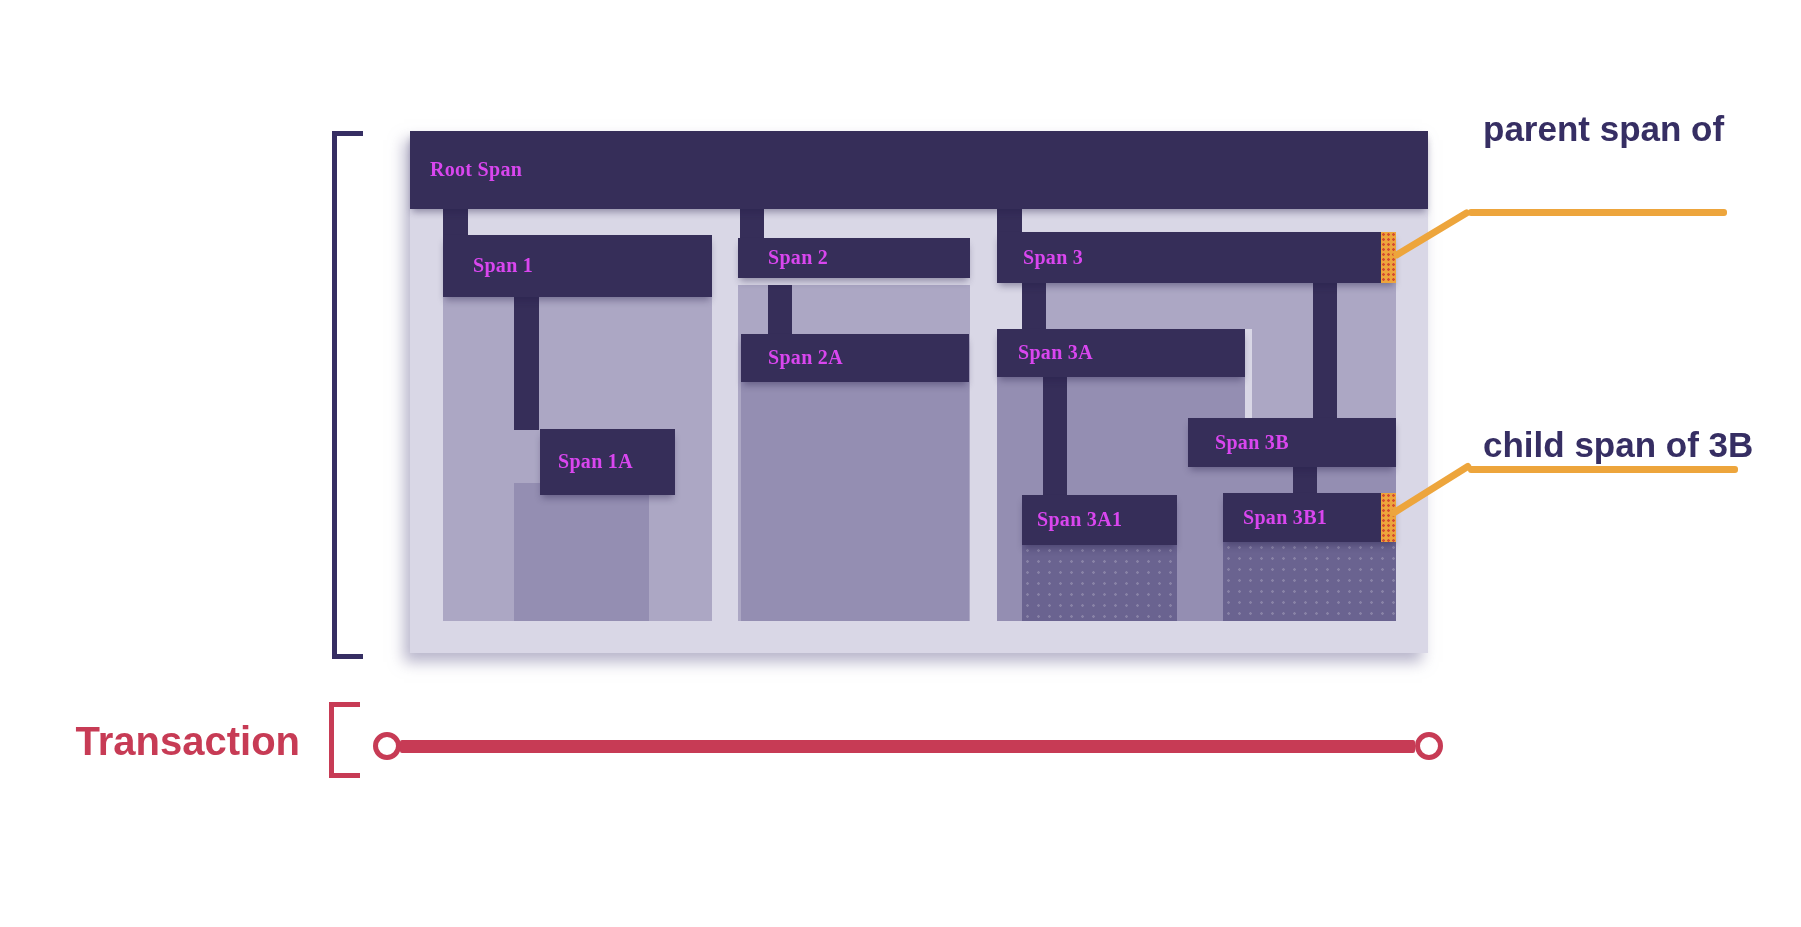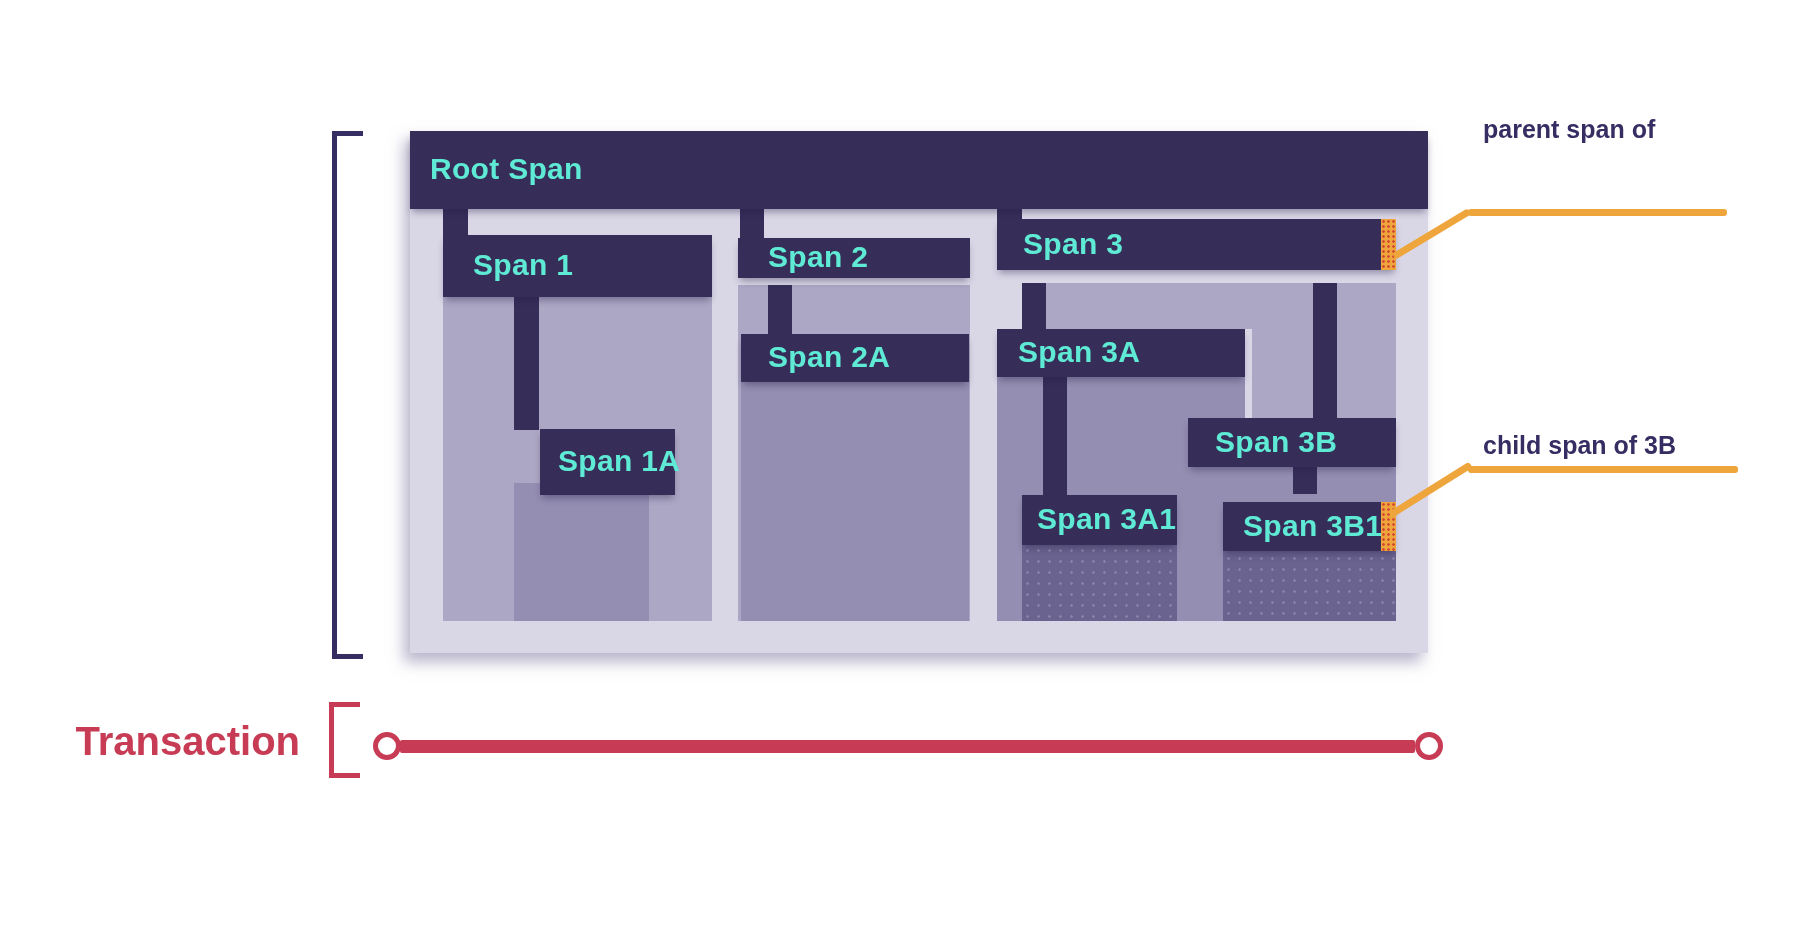--- a/index.html
+++ b/index.html
@@ -20,22 +20,23 @@
     background-color:var(--d3);
     background-image:radial-gradient(rgba(255,255,255,.20) 1.2px,transparent 1.5px);
     background-size:11px 11px;
   }
   .conn{position:absolute;background:var(--dark);}
   .bar{
     position:absolute;background:var(--dark);display:flex;align-items:center;
     box-shadow:0 5px 7px -2px rgba(35,28,70,.40);
   }
   .bar-label{
-    color:#5eead4;font-size:30px;letter-spacing:.3px;white-space:nowrap;line-height:1;
+    color:#d946ef;font-size:20px;letter-spacing:.3px;white-space:nowrap;line-height:1;
     transform:translateY(-1px);
+    font-family:Liberation Serif, serif;
   }
   .tick{
     position:absolute;top:0;right:0;bottom:0;width:15px;
     background-color:var(--orange);
     background-image:radial-gradient(var(--orange-dot) 1.2px,transparent 1.5px);
     background-size:5px 5px;
   }
   
   .bracket-part{position:absolute;}
   .navy{background:var(--navy);}
@@ -47,21 +48,21 @@
   .side-label.spans{color:var(--navy);}
   .side-label.transaction{color:var(--crimson);}
   
   .t-line{position:absolute;background:var(--crimson);border-radius:2px;}
   .t-circle{
     position:absolute;width:28px;height:28px;border-radius:50%;
     border:5px solid var(--crimson);background:#fff;box-sizing:border-box;
   }
   
   .annotation{
-    position:absolute;color:var(--navy);font-size:25px;line-height:44px;white-space:nowrap;
+    position:absolute;color:var(--navy);font-size:35px;line-height:44px;white-space:nowrap;
   }
   .o-line{position:absolute;height:7px;background:var(--orange);border-radius:3px;}
   .o-diag{transform-origin:0 50%;}
 </style>
 </head>
 <body>
 
 <div class="stage" style="--dark: #362E59; --panel-bg: #D9D7E6; --d1: #ACA7C4; --d2: #948EB2; --d3: #6A6390; --orange: #EDA53C; --orange-dot: #D44B31; --crimson: #C73B55; --navy: #362E63;">
 
   <div>
@@ -99,40 +100,40 @@
   <div id="bars-layer">
       <div class="bar" style="left: 410px; top: 131px; width: 1018px; height: 78px;">
         <span class="bar-label" style="padding-left: 20px;">Root Span</span>
       </div>
       <div class="bar" style="left: 443px; top: 235px; width: 269px; height: 62px;">
         <span class="bar-label" style="padding-left: 30px;">Span 1</span>
       </div>
       <div class="bar" style="left: 738px; top: 238px; width: 232px; height: 40px;">
         <span class="bar-label" style="padding-left: 30px;">Span 2</span>
       </div>
-      <div class="bar" style="left: 997px; top: 219px; width: 399px; height: 51px;">
+      <div class="bar" style="left: 997px; top: 232px; width: 399px; height: 51px;">
         <span class="bar-label" style="padding-left: 26px;">Span 3</span>
         <div class="tick"></div>
       </div>
       <div class="bar" style="left: 741px; top: 334px; width: 228px; height: 48px;">
         <span class="bar-label" style="padding-left: 27px;">Span 2A</span>
       </div>
       <div class="bar" style="left: 997px; top: 329px; width: 248px; height: 48px;">
         <span class="bar-label" style="padding-left: 21px;">Span 3A</span>
       </div>
       <div class="bar" style="left: 540px; top: 429px; width: 135px; height: 66px;">
         <span class="bar-label" style="padding-left: 18px;">Span 1A</span>
       </div>
       <div class="bar" style="left: 1188px; top: 418px; width: 208px; height: 49px;">
         <span class="bar-label" style="padding-left: 27px;">Span 3B</span>
       </div>
       <div class="bar" style="left: 1022px; top: 495px; width: 155px; height: 50px;">
         <span class="bar-label" style="padding-left: 15px;">Span 3A1</span>
       </div>
-      <div class="bar" style="left: 1223px; top: 493px; width: 173px; height: 49px; margin-top: 9px;">
+      <div class="bar" style="left: 1223px; top: 493px; width: 173px; height: 49px;">
         <span class="bar-label" style="padding-left: 20px;">Span 3B1</span>
         <div class="tick"></div>
       </div>
     </div>
 
   <div class="annotation" id="parent-annotation" style="left: 1483px; top: 107px;">
     <div>parent span of</div>
   </div>
   <div class="o-line" id="parent-line" style="left: 1468px; top: 209px; width: 259px;"></div>
   <div class="o-line o-diag" id="parent-diag" style="left: 1394px; top: 253px; width: 88px; transform: rotate(-31deg);"></div>

